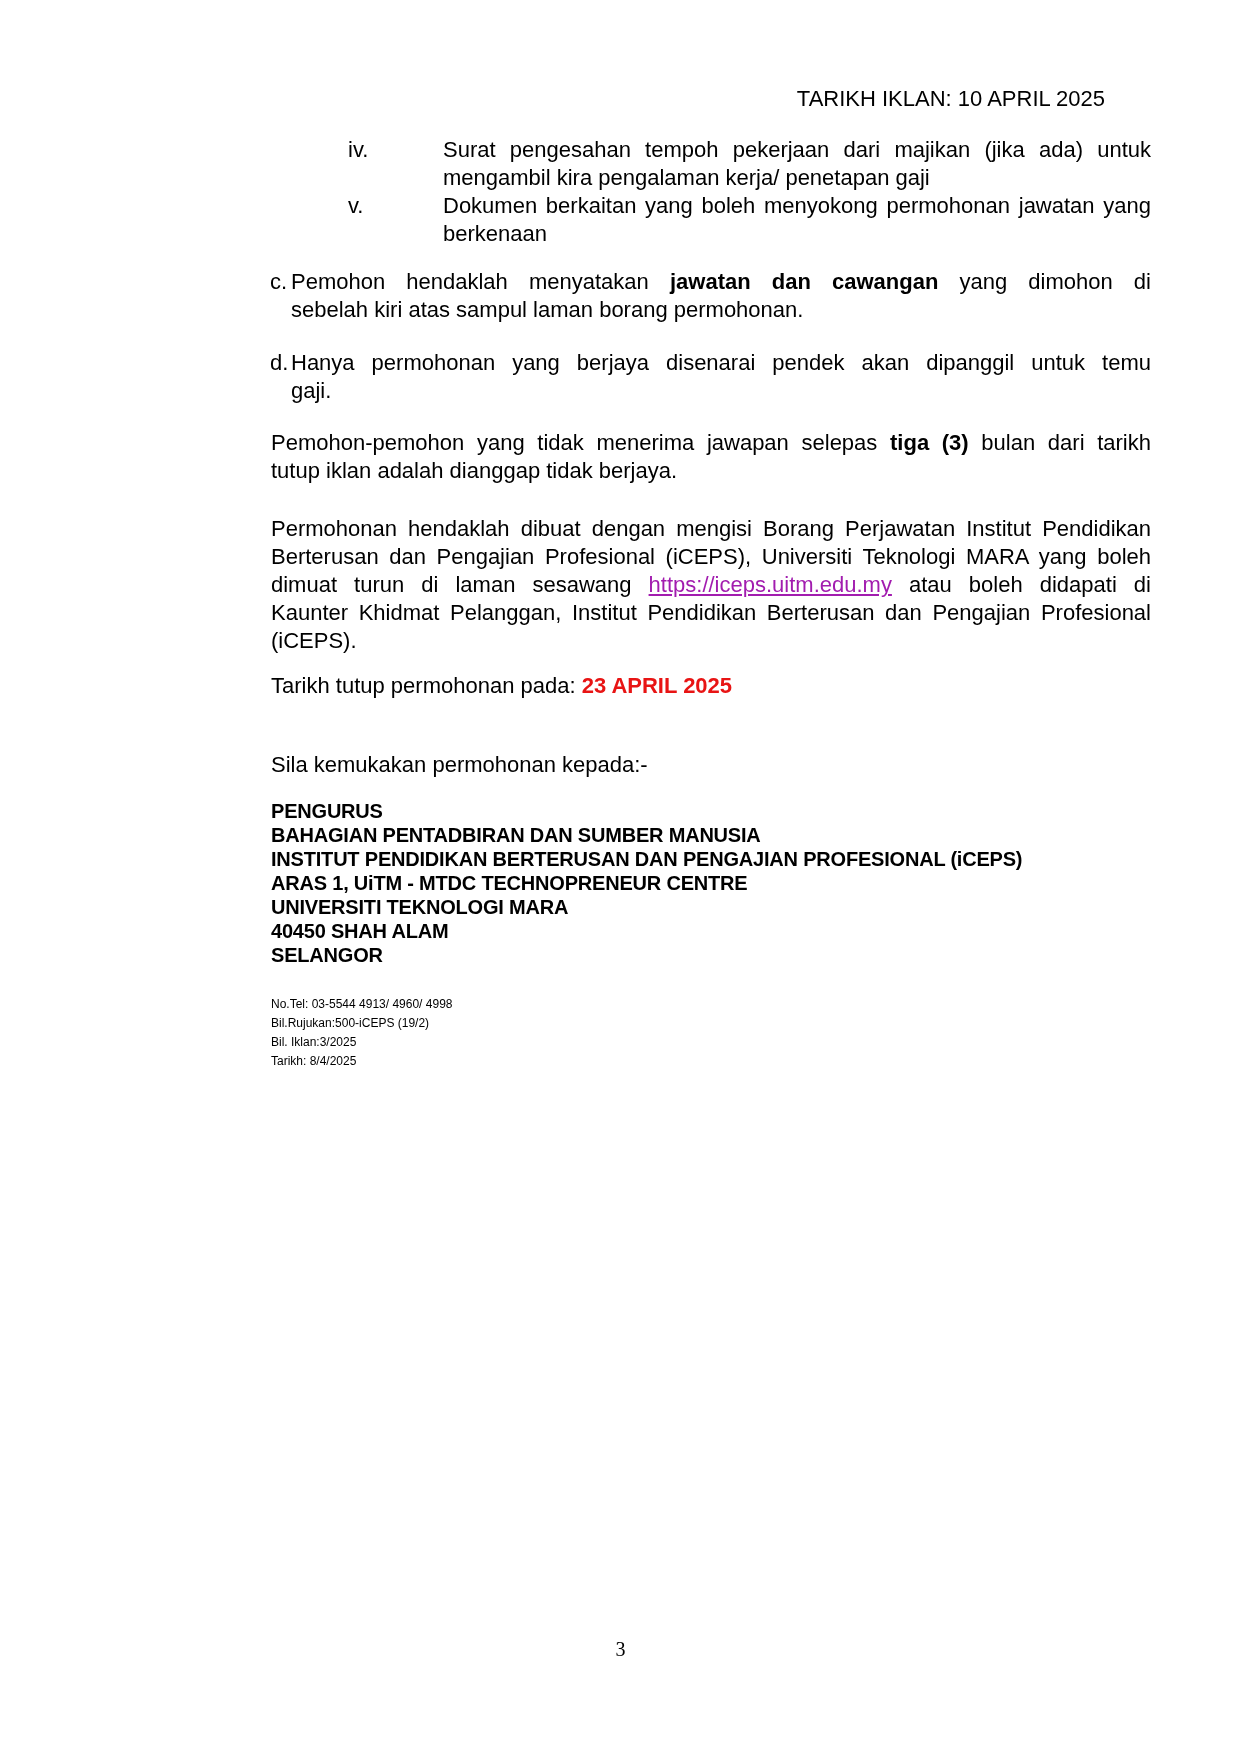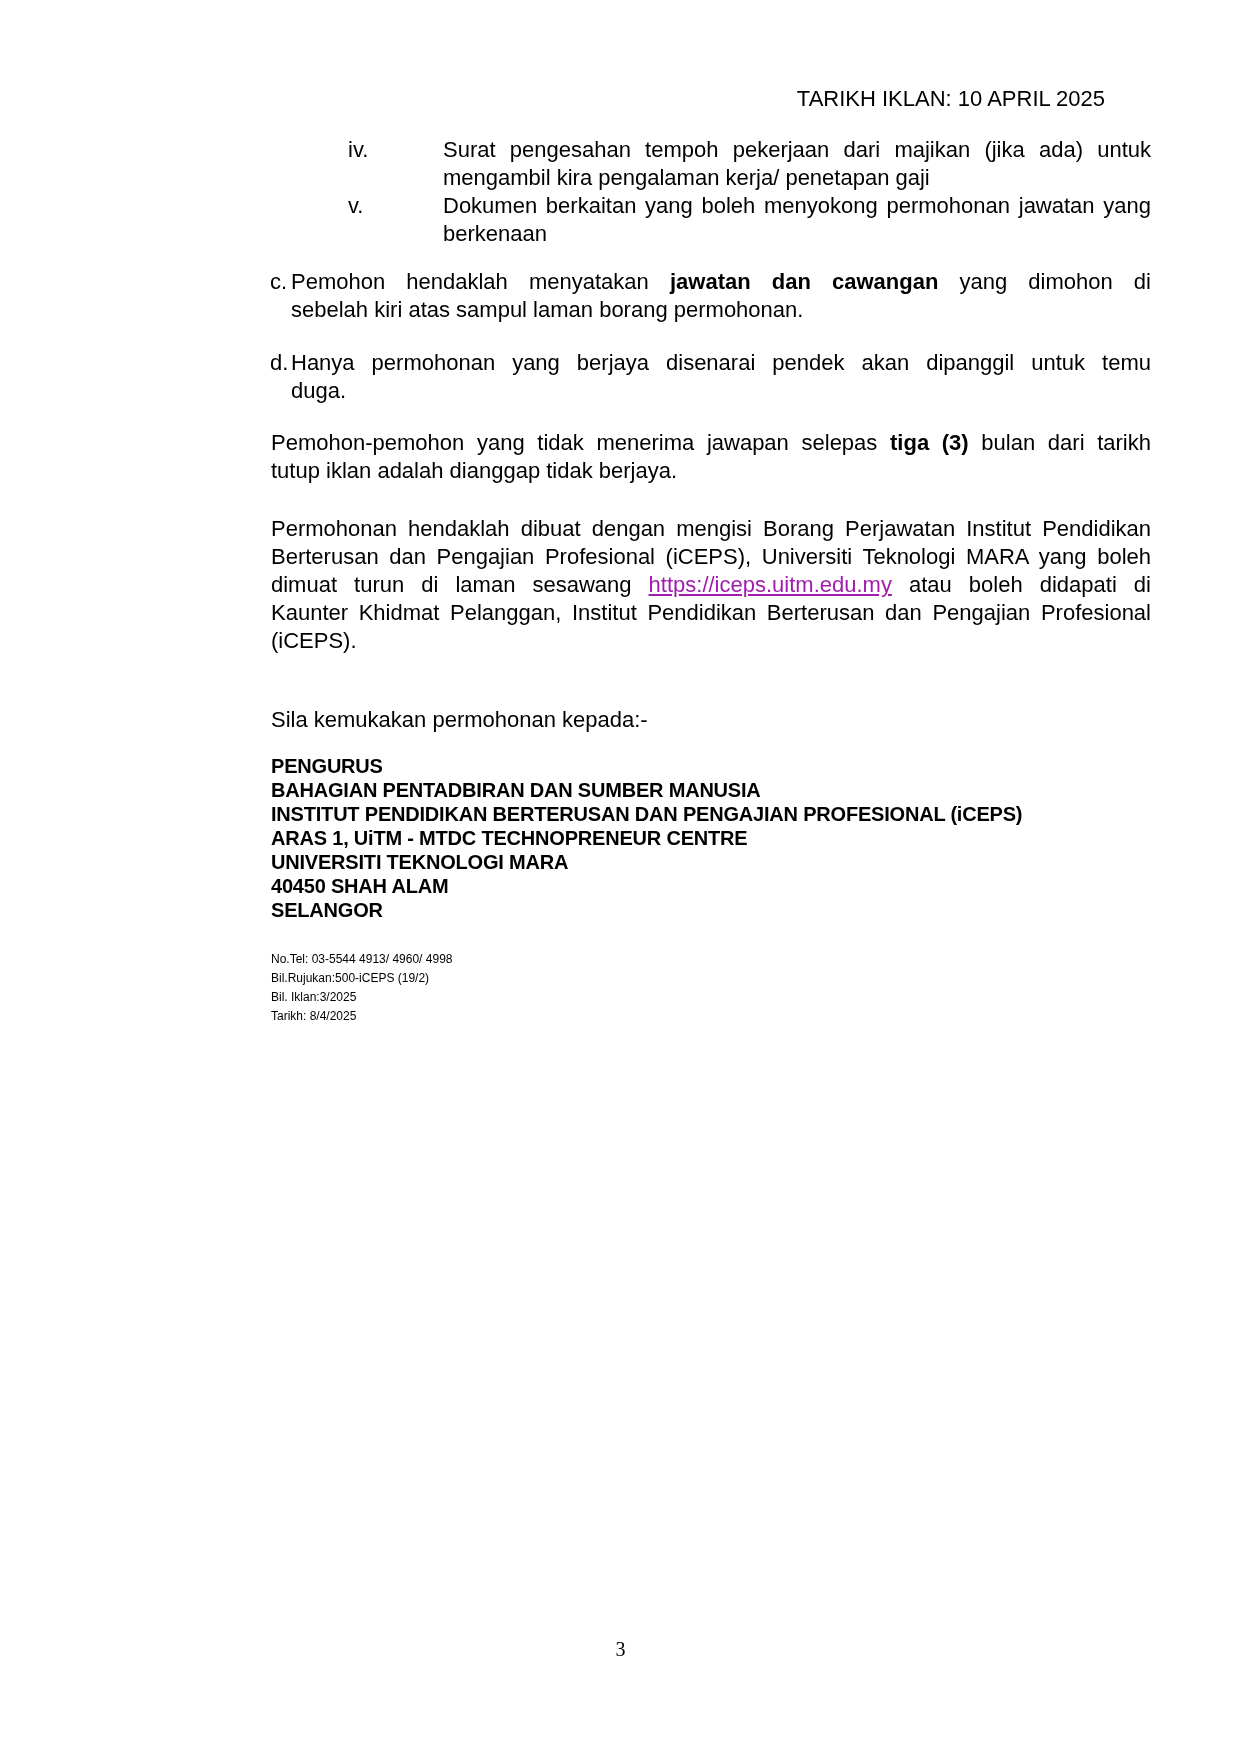--- a/index.html
+++ b/index.html
@@ -116,39 +116,42 @@
         <span class="marker">c.</span>
         <div class="li-lines">
           <div class="line jline"><span>Pemohon hendaklah menyatakan </span><span class="b">jawatan dan cawangan</span><span> yang dimohon di</span></div>
           <div class="line"><span>sebelah kiri atas sampul laman borang permohonan.</span></div>
         </div>
       </div>
       <div class="li">
         <span class="marker">d.</span>
         <div class="li-lines">
           <div class="line jline"><span>Hanya permohonan yang berjaya disenarai pendek akan dipanggil untuk temu</span></div>
-          <div class="line"><span>duga.</span></div>
+          <div class="line"><span>gaji.</span></div>
         </div>
       </div>
     </div>
 
   <div class="note-para">
       <div class="line jline"><span>Pemohon-pemohon yang tidak menerima jawapan selepas </span><span class="b">tiga (3)</span><span> bulan dari tarikh</span></div>
       <div class="line"><span>tutup iklan adalah dianggap tidak berjaya.</span></div>
     </div>
 
 
   <div class="app-para">
       <div class="line jline"><span>Permohonan hendaklah dibuat dengan mengisi Borang Perjawatan Institut Pendidikan</span></div>
       <div class="line jline"><span>Berterusan dan Pengajian Profesional (iCEPS), Universiti Teknologi MARA yang boleh</span></div>
       <div class="line jline"><span>dimuat turun di laman sesawang </span><span class="link">https://iceps.uitm.edu.my</span><span> atau boleh didapati di</span></div>
       <div class="line jline"><span>Kaunter Khidmat Pelanggan, Institut Pendidikan Berterusan dan Pengajian Profesional</span></div>
       <div class="line"><span>(iCEPS).</span></div>
     </div>
 
+  <div class="closing-date">
+    <span>Tarikh tutup permohonan pada: </span><span class="date" style="color: rgb(232, 20, 20);">23 APRIL 2025</span>
+  </div>
 
   <div class="submit-line">Sila kemukakan permohonan kepada:-</div>
 
   <div class="address">
       <div class="pline">PENGURUS</div>
       <div class="pline">BAHAGIAN PENTADBIRAN DAN SUMBER MANUSIA</div>
       <div class="pline">INSTITUT PENDIDIKAN BERTERUSAN DAN PENGAJIAN PROFESIONAL (iCEPS)</div>
       <div class="pline">ARAS 1, UiTM - MTDC TECHNOPRENEUR CENTRE</div>
       <div class="pline">UNIVERSITI TEKNOLOGI MARA</div>
       <div class="pline">40450 SHAH ALAM</div>

